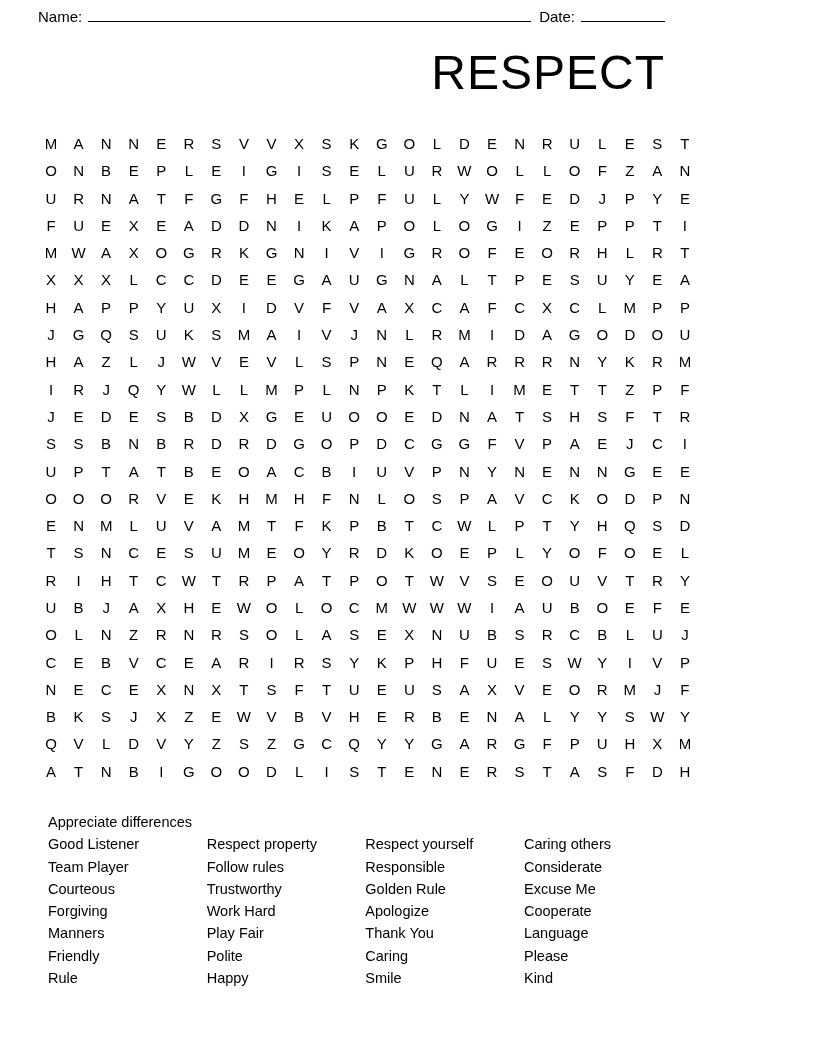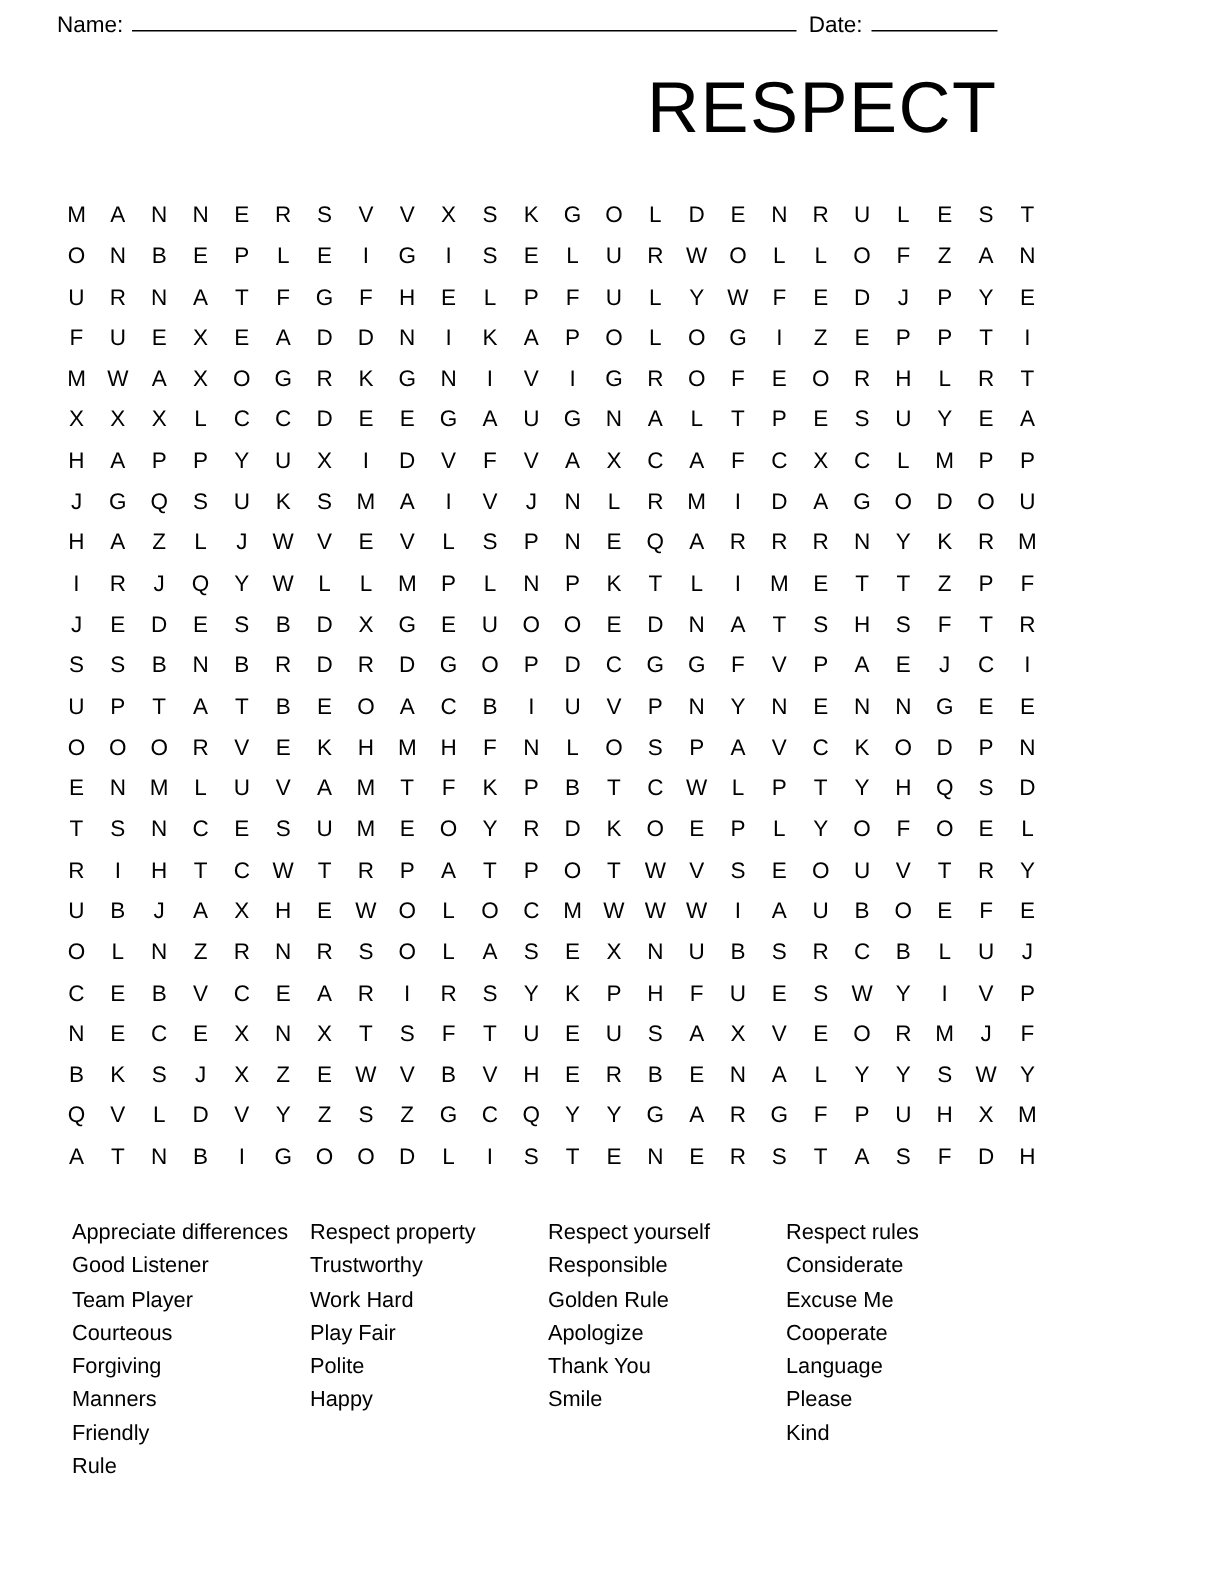--- a/index.html
+++ b/index.html
@@ -66,20 +66,21 @@
   .cell {
     width: 26px;
     text-align: center;
     font-size: 15px;
     line-height: 1;
   }
   
   .wordlist {
     margin: 26px 0 0 10px;
     display: flex;
+    align-items: flex-end;
   }
   .wl-col {
     font-size: 14.5px;
     line-height: 22.3px;
   }
   .wl-col.c1 { width: 180px; }
   .wl-col.c2 { width: 180px; }
   .wl-col.c3 { width: 180px; }
   .wl-col.c4 { width: 160px; }
   .wl-item { white-space: nowrap; }
@@ -731,36 +732,38 @@
         <div class="wl-item">Good Listener</div>
         <div class="wl-item">Team Player</div>
         <div class="wl-item">Courteous</div>
         <div class="wl-item">Forgiving</div>
         <div class="wl-item">Manners</div>
         <div class="wl-item">Friendly</div>
         <div class="wl-item">Rule</div>
       </div>
       <div class="wl-col c2">
         <div class="wl-item">Respect property</div>
+        <div class="wl-item">Follow rules</div>
         <div class="wl-item">Trustworthy</div>
         <div class="wl-item">Work Hard</div>
         <div class="wl-item">Play Fair</div>
         <div class="wl-item">Polite</div>
         <div class="wl-item">Happy</div>
       </div>
       <div class="wl-col c3">
         <div class="wl-item">Respect yourself</div>
         <div class="wl-item">Responsible</div>
         <div class="wl-item">Golden Rule</div>
         <div class="wl-item">Apologize</div>
         <div class="wl-item">Thank You</div>
+        <div class="wl-item">Caring</div>
         <div class="wl-item">Smile</div>
       </div>
       <div class="wl-col c4">
-        <div class="wl-item">Respect rules</div>
+        <div class="wl-item">Caring others</div>
         <div class="wl-item">Considerate</div>
         <div class="wl-item">Excuse Me</div>
         <div class="wl-item">Cooperate</div>
         <div class="wl-item">Language</div>
         <div class="wl-item">Please</div>
         <div class="wl-item">Kind</div>
       </div>
     </div>
 
 </div>

